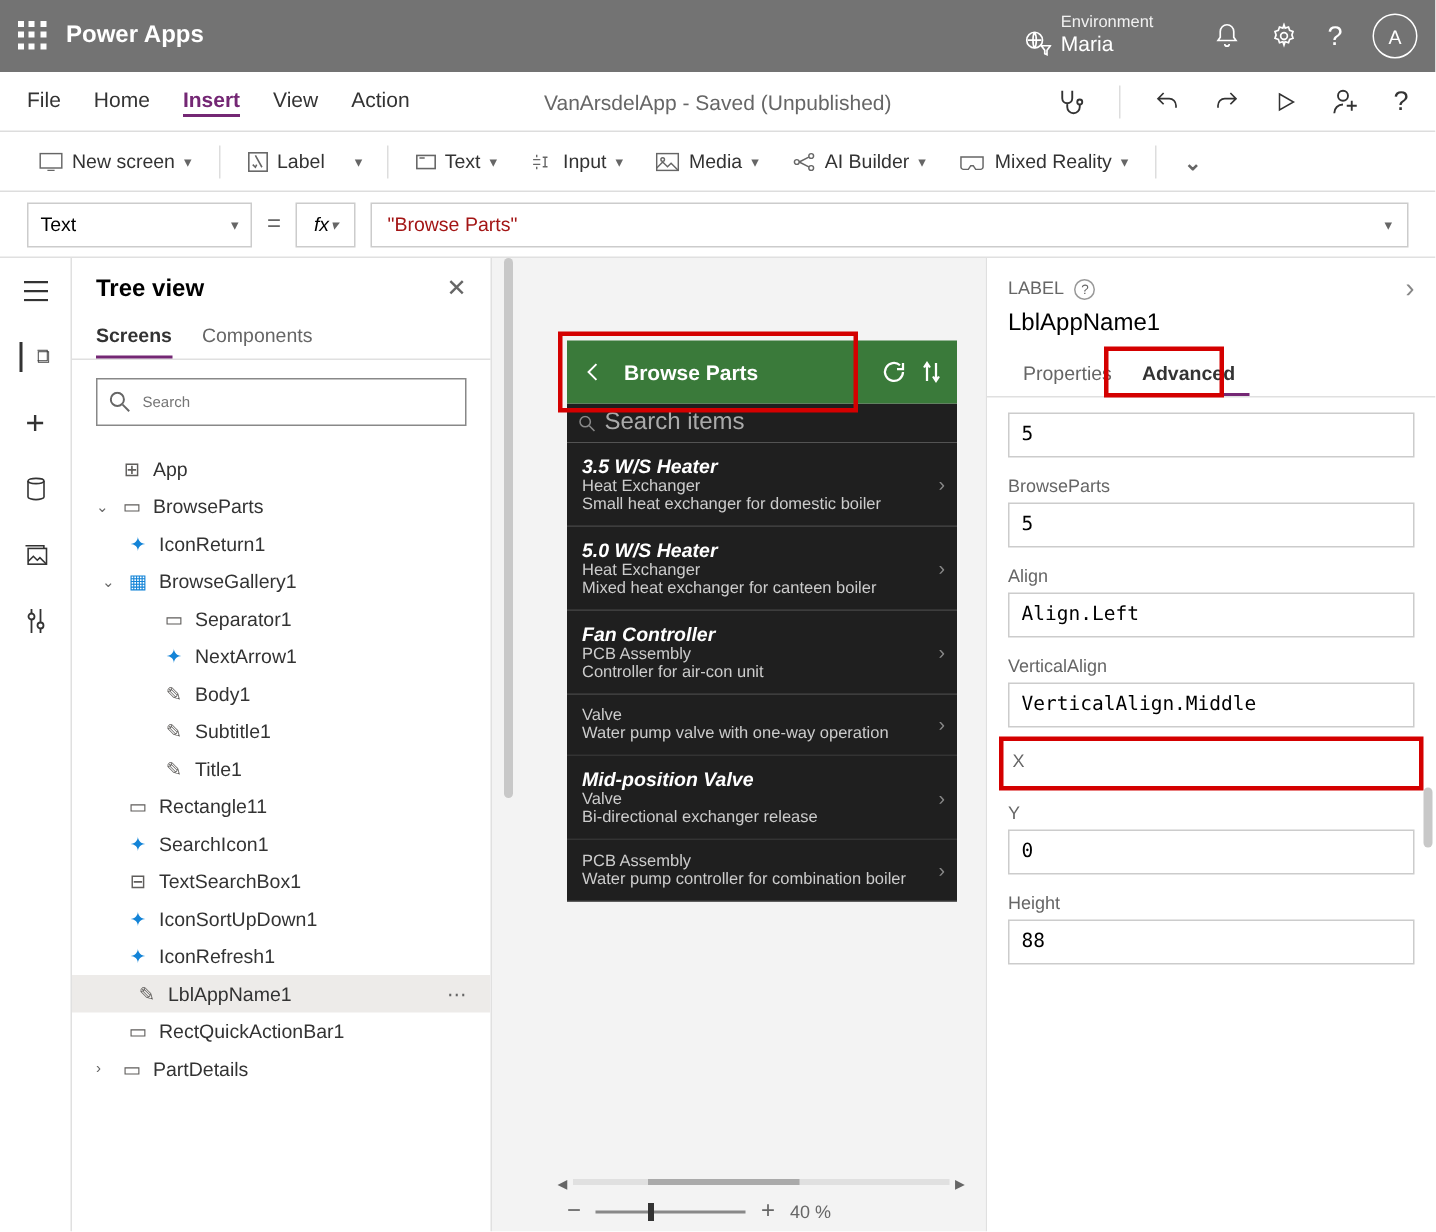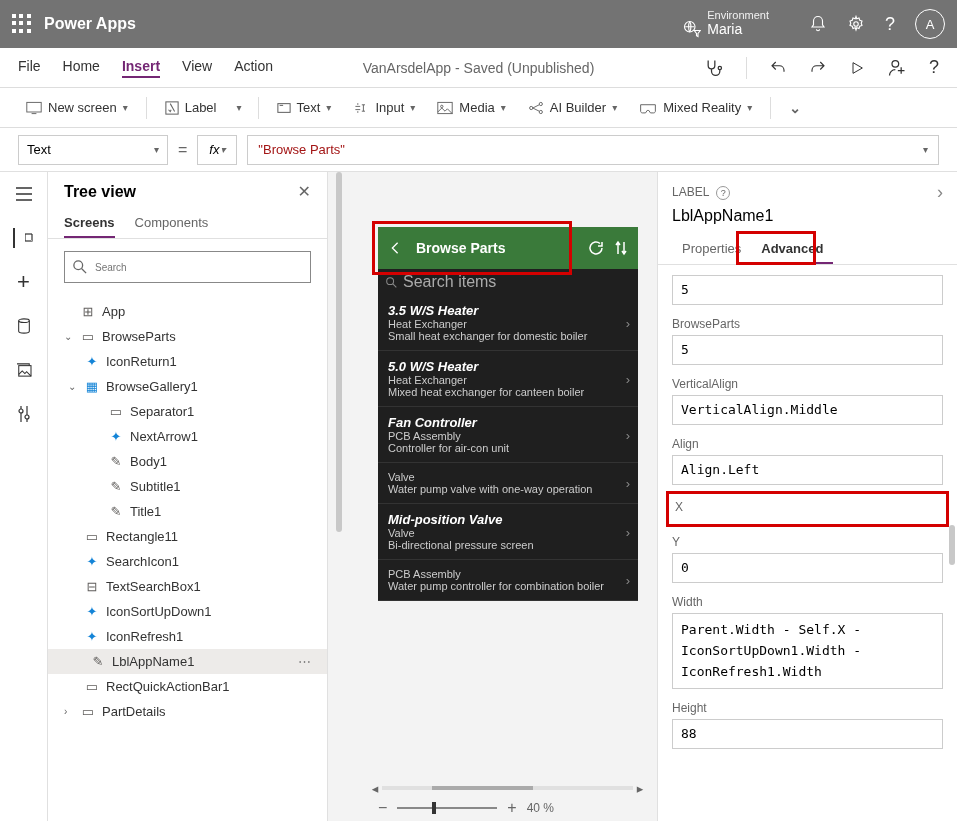--- a/index.html
+++ b/index.html
@@ -433,21 +433,21 @@
             <span class="arrow">›</span>
           </div>
           <div class="phone-list-item">
             <div class="t2">Valve</div>
             <div class="t3">Water pump valve with one-way operation</div>
             <span class="arrow">›</span>
           </div>
           <div class="phone-list-item">
             <div class="t1">Mid-position Valve</div>
             <div class="t2">Valve</div>
-            <div class="t3">Bi-directional pressure screen</div>
+            <div class="t3">Bi-directional exchanger release</div>
             <span class="arrow">›</span>
           </div>
           <div class="phone-list-item">
             <div class="t2">PCB Assembly</div>
             <div class="t3">Water pump controller for combination boiler</div>
             <span class="arrow">›</span>
           </div>
         </div>
     </div>
     <div class="canvas-hscroll">
@@ -480,38 +480,34 @@
     </div>
     <div class="props-body">
       <div class="prop-group">
         <div class="prop-input">5</div>
       </div>
       <div class="prop-group">
         <div class="prop-label">BrowseParts</div>
         <div class="prop-input">5</div>
       </div>
       <div class="prop-group">
+        <div class="prop-label">Align</div>
+        <div class="prop-input">Align.Left</div>
+      </div>
+      <div class="prop-group">
         <div class="prop-label">VerticalAlign</div>
         <div class="prop-input">VerticalAlign.Middle</div>
-      </div>
-      <div class="prop-group">
-        <div class="prop-label">Align</div>
-        <div class="prop-input">Align.Left</div>
       </div>
       <div class="red-box-x">
         <div class="prop-label">X</div>
       </div>
       <div class="prop-group">
         <div class="prop-label">Y</div>
         <div class="prop-input">0</div>
       </div>
       <div class="prop-group">
-        <div class="prop-label">Width</div>
-        <div class="prop-input" style="white-space:pre-line;line-height:1.6">Parent.Width - Self.X - IconSortUpDown1.Width - IconRefresh1.Width</div>
-      </div>
-      <div class="prop-group">
         <div class="prop-label">Height</div>
         <div class="prop-input">88</div>
       </div>
       <div class="props-vscroll"></div>
     </div>
   </div>
 </div>
 
 </body></html>

